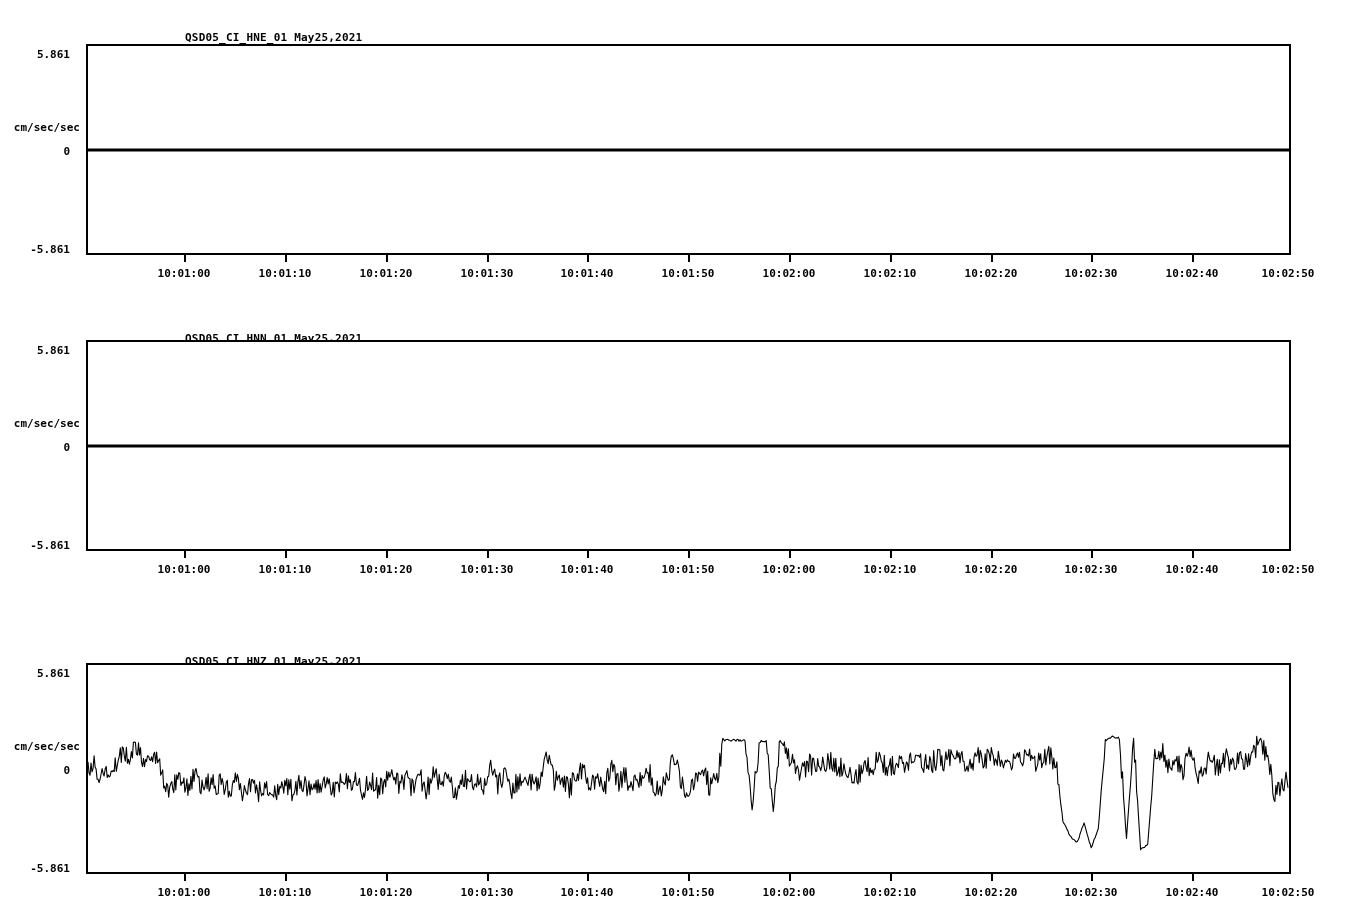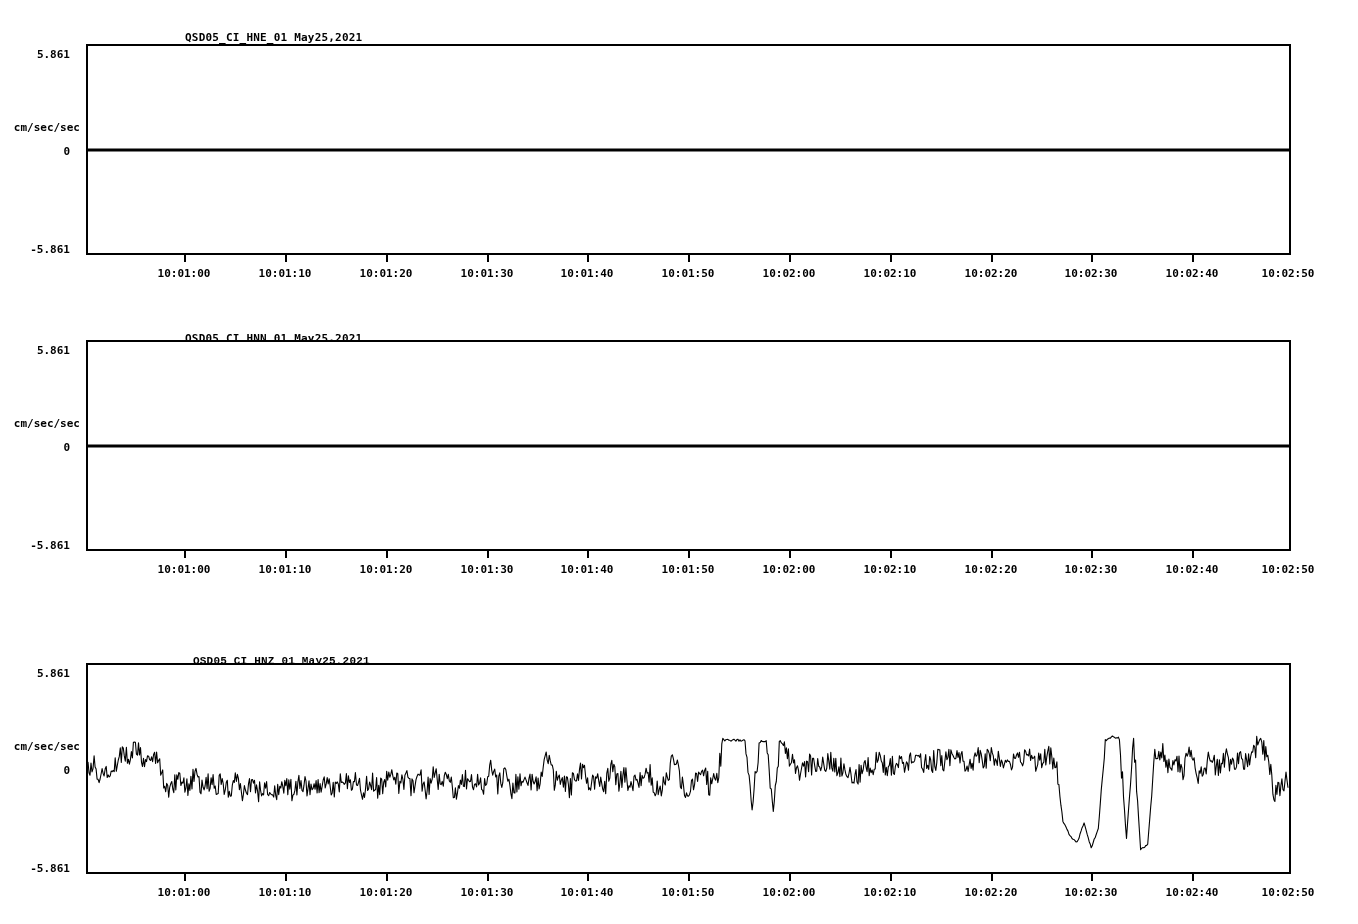--- a/index.html
+++ b/index.html
@@ -157,21 +157,21 @@
       <div class="xtick-label" style="left:789px;top:12px;">10:02:00</div>
       <div class="xtick-label" style="left:890px;top:12px;">10:02:10</div>
       <div class="xtick-label" style="left:991px;top:12px;">10:02:20</div>
       <div class="xtick-label" style="left:1091px;top:12px;">10:02:30</div>
       <div class="xtick-label" style="left:1192px;top:12px;">10:02:40</div>
       <div class="xtick-label" style="left:1288px;top:12px;">10:02:50</div>
     </div>
   </div>
 
   <div class="panel" style="top:615px;height:309px;">
-    <div class="plot-title" style="left:193px;top:40px;font-family:Liberation Mono, monospace;">QSD05_CI_HNZ_01  May25,2021</div>
+    <div class="plot-title" style="left:185px;top:40px;">QSD05_CI_HNZ_01  May25,2021</div>
     <div class="ylabel-top" style="left:10px;top:52px;width:60px;">5.861</div>
     <div class="yunits" style="left:0px;top:125px;width:80px;">cm/sec/sec</div>
     <div class="ylabel-zero" style="left:10px;top:149px;width:60px;">0</div>
     <div class="ylabel-bottom" style="left:2px;top:247px;width:68px;">-5.861</div>
 
     <div class="axis-box" style="left:86px;top:48px;width:1205px;height:211px;">
       <svg class="trace" width="1201" height="207" viewBox="0 0 1201 207" preserveAspectRatio="none">
         <polyline fill="none" stroke="#000000" stroke-width="1.2" stroke-linejoin="miter" points="
 3,104 5,100 6,110 8,97 9,107 10,101 12,112 13,98 14,105 16,95 17,103 18,92 20,100 21,88 22,96 24,83 25,92 26,78 28,88 29,95 30,82 32,90 33,76 34,86 36,94 37,80 38,89 40,97 41,84 42,93 44,86 45,97 46,90 47,101 48,95 49,108 50,99 51,113 52,104 54,118 55,110 56,122 57,115 58,126 60,118 61,128 62,120 63,130 64,122 66,132 67,124 68,134 69,126 70,135 72,127 73,136 74,128 75,137 76,129 78,138 79,130 80,139 81,131 82,140 84,132 85,141 86,133 87,142 88,134 90,143 91,135 92,144 93,136 94,145 96,137 97,146 98,138 99,147 100,139 102,148 103,140 104,149 105,141 106,150 108,142 109,151 110,143 111,152 112,144 114,151 115,142 116,150 117,141 118,149 120,140 121,148 122,139 123,147 124,138 126,146 127,137 128,145 129,136 130,144 132,135 133,143 134,134 135,142 136,133 138,141 139,132 140,140 141,131 142,139 144,130 145,138 146,129 147,137 148,128 150,136 151,127 152,135 153,126 154,134 156,125 157,133 158,124 159,132 160,123 162,131 163,122 164,130 165,121 166,129 168,120 169,128 170,119 171,127 172,118 174,126 175,117 176,125 177,116 178,124 180,115 181,123 182,114 183,122 184,113 186,121 187,112 188,120 189,111 190,119 192,110 193,118 194,109 195,117 196,108 198,116 199,107 200,115 201,106 202,114 204,105 205,113 206,104 207,112 208,103 210,111 211,102 212,110 213,101 214,109 216,100 217,108 218,99 219,107 220,98 222,106 223,97 224,105 225,96 226,104 228,95 229,103 230,94 231,102 232,93 234,101 235,92 236,100 237,91 238,99 240,90 241,98 242,89 243,97 244,88 246,96 247,87 248,95 249,86 250,94 252,85 253,93 254,84 255,92 256,83 258,91 259,82 260,90 261,81 262,89 264,80 265,88 266,79 267,87 268,86 270,78 271,85 272,77 273,84 274,76 276,83 277,75 278,82 279,74 280,81 282,73 283,80 284,72 285,79 286,71 288,78 289,70 290,77 291,69 292,76 294,68 295,75 296,67 297,74 298,66 300,73 301,65 302,72 303,64 304,71 306,63 307,70 308,62 309,69 310,61 312,68 313,60 314,67 315,59 316,66 318,58 319,65 320,57 321,64 322,56 324,63 325,55 326,62 327,54 328,61 330,53 331,60 332,52 333,59 334,51 336,58 337,50 338,57 339,49 340,56 342,48 343,55 344,47 345,54 346,46 348,53 349,45 350,52 351,44 352,51 354,43 355,50 356,42 357,49 358,41 360,48 361,40 362,47 363,39 364,46 366,38 367,45 368,37 369,44 370,36 372,43 373,35 374,42 375,34 376,41 378,33 379,40 380,32 381,39 382,31 384,38 385,30 386,37 387,29 388,36 390,35 391,28 392,34 393,27 394,33 396,26 397,32 398,25 399,31 400,24 402,30 403,23 404,29 405,22 406,28 408,21 409,27 410,20 411,26 412,19 414,25 415,18 416,24 417,17 418,23 420,16 421,22 422,15 423,21 424,14 426,20 427,13 428,19 429,12 430,18 432,11 433,17 434,10 435,16 436,9 438,15 439,8 440,14 441,7 442,13 444,6 445,12 446,5 447,11
 " transform="translate(0,0) scale(1,0)"></polyline>

